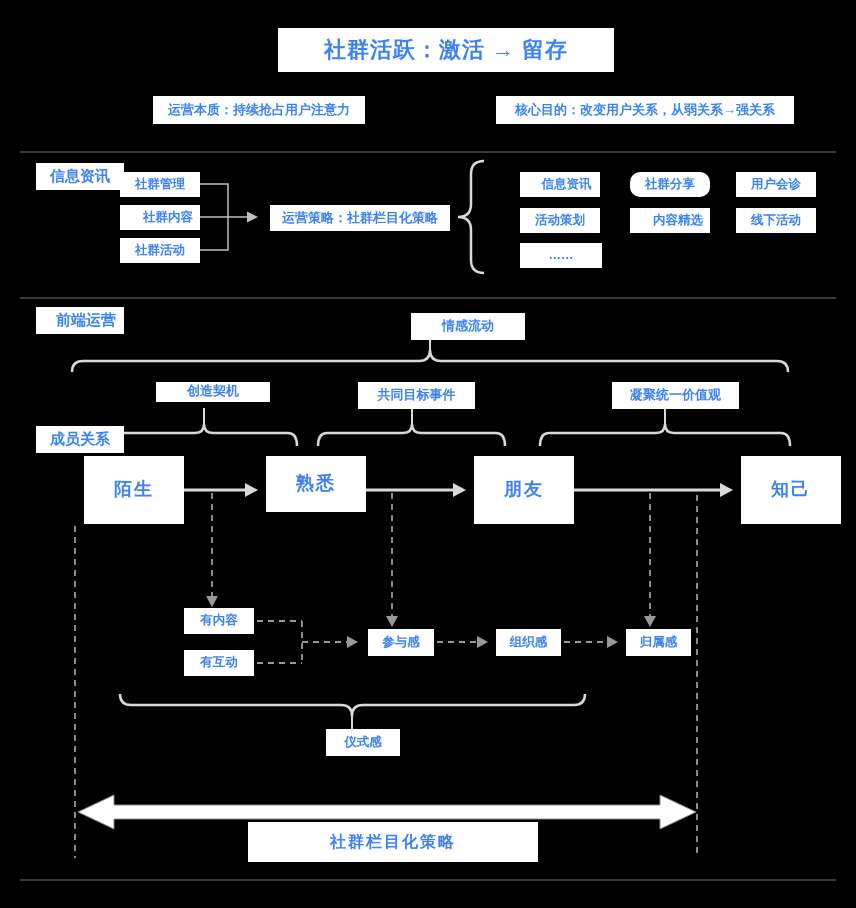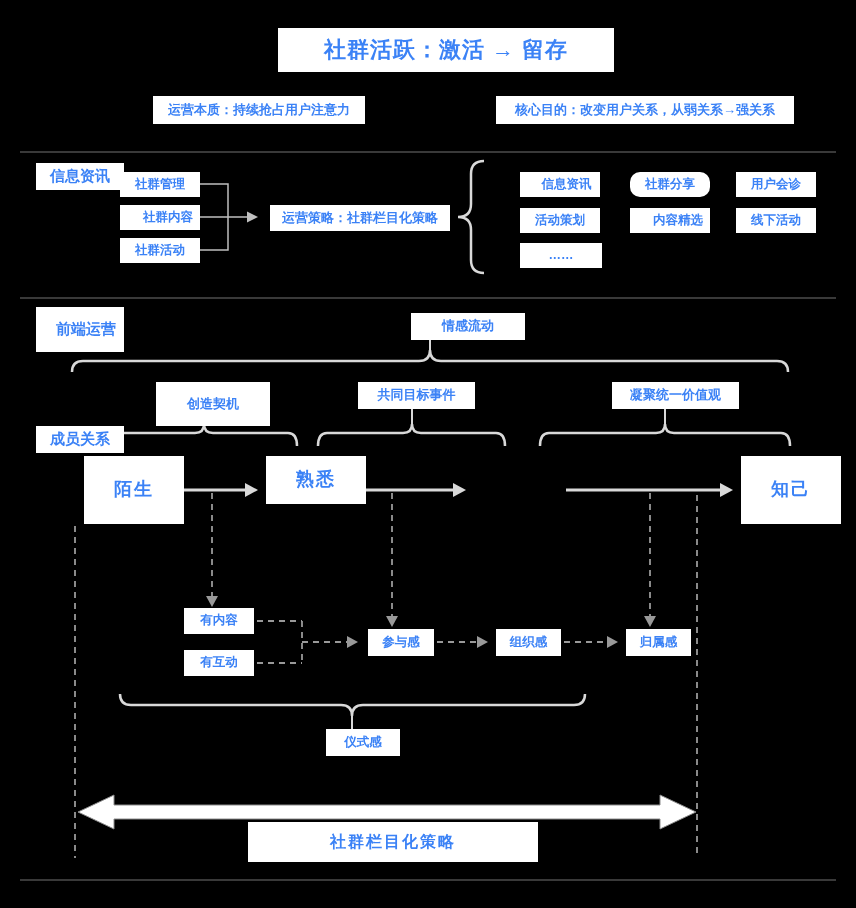--- a/index.html
+++ b/index.html
@@ -118,32 +118,33 @@
   <div class="box mid-box" style="left:262px; top:205px; width:180px; height:26px;">运营策略：社群栏目化策略</div>
 
   <div class="box small-box" style="left:512px; top:172px; width:80px; height:25px;padding-left:13px;">信息资讯</div>
   <div class="box small-box" style="left:622px; top:172px; width:80px; height:25px;border-radius:10px;">社群分享</div>
   <div class="box small-box" style="left:728px; top:172px; width:80px; height:25px;">用户会诊</div>
   <div class="box small-box" style="left:512px; top:208px; width:80px; height:25px;">活动策划</div>
   <div class="box small-box" style="left:622px; top:208px; width:80px; height:25px;padding-left:16px;">内容精选</div>
   <div class="box small-box" style="left:728px; top:208px; width:80px; height:25px;">线下活动</div>
   <div class="box small-box" style="left:512px; top:243px; width:82px; height:25px;">……</div>
 
-  <div class="box section-label" style="left:28px; top:307px; width:88px; height:45px;padding-left:12px;">前端运营</div>
+  <div class="box section-label" style="left:28px; top:307px; width:88px; height:27px;padding-left:12px;">前端运营</div>
 
   <div class="box mid-box" style="left:403px; top:313px; width:114px; height:27px;">情感流动</div>
 
-  <div class="box mid-box" style="left:148px; top:382px; width:114px; height:44px;">创造契机</div>
+  <div class="box mid-box" style="left:148px; top:382px; width:114px; height:20px;font-family:Liberation Mono, monospace;">创造契机</div>
   <div class="box mid-box" style="left:350px; top:382px; width:117px; height:27px;">共同目标事件</div>
   <div class="box mid-box" style="left:604px; top:382px; width:127px; height:27px;">凝聚统一价值观</div>
 
   <div class="box section-label" style="left:28px; top:426px; width:88px; height:27px;">成员关系</div>
 
   <div class="box stage-box" style="left:76px; top:456px; width:100px; height:68px;">陌生</div>
-  <div class="box stage-box" style="left:258px; top:456px; width:100px; height:48px;">熟悉</div>
+  <div class="box stage-box" style="left:258px; top:456px; width:100px; height:56px;">熟悉</div>
+  <div class="box stage-box" style="left:466px; top:456px; width:100px; height:68px;">朋友</div>
   <div class="box stage-box" style="left:733px; top:456px; width:100px; height:68px;">知己</div>
 
   <div class="box small-box" style="left:176px; top:608px; width:70px; height:26px;">有内容</div>
   <div class="box small-box" style="left:176px; top:650px; width:70px; height:26px;">有互动</div>
 
   <div class="box small-box" style="left:360px; top:629px; width:66px; height:27px;">参与感</div>
   <div class="box small-box" style="left:488px; top:629px; width:65px; height:27px;">组织感</div>
   <div class="box small-box" style="left:618px; top:629px; width:65px; height:27px;">归属感</div>
 
   <div class="box small-box" style="left:318px; top:729px; width:74px; height:27px;">仪式感</div>

